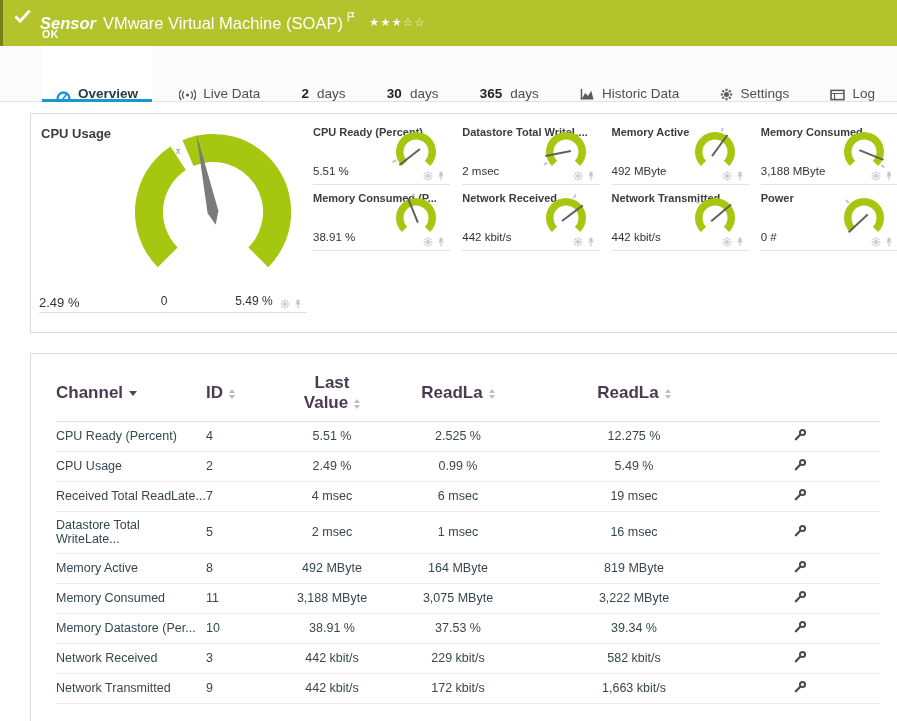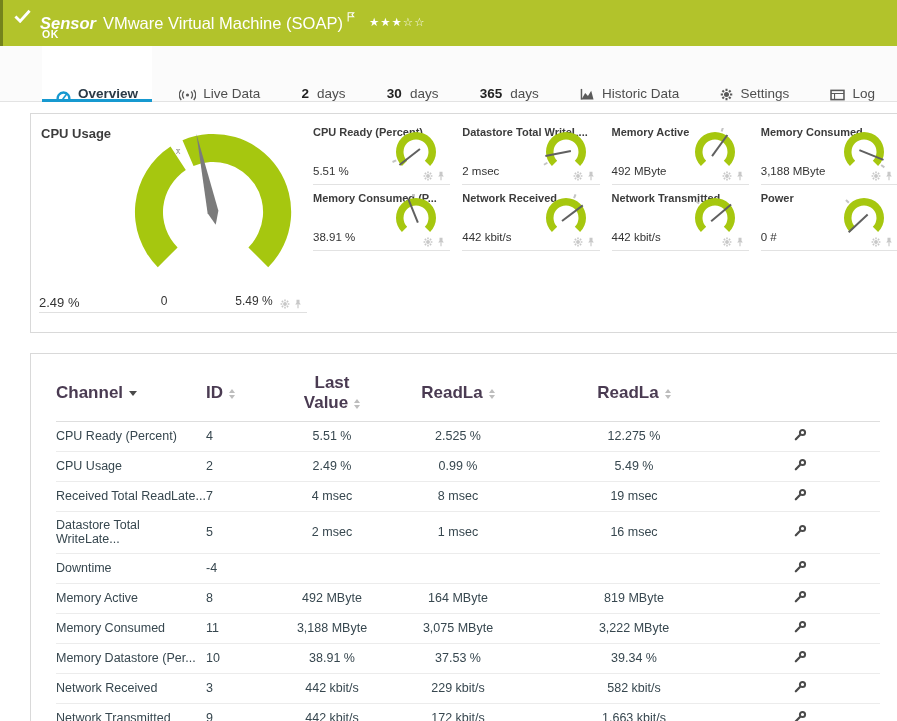--- a/index.html
+++ b/index.html
@@ -435,21 +435,21 @@
               <span class="ic"><svg width="13" height="13" viewBox="0 0 15 15">
                   <circle cx="9.8" cy="5.2" r="3" fill="none" stroke="currentColor" stroke-width="2.3"></circle>
                   <path d="M2.1 12.9 6.6 8.4" stroke="currentColor" stroke-width="2.6" stroke-linecap="round"></path>
                 </svg></span>
             </span></td>
         </tr>
         <tr>
           <td class="al">Received Total ReadLate...</td>
           <td class="al">7</td>
           <td class="ar">4 msec</td>
-          <td class="ar">8 msec</td>
+          <td class="ar">6 msec</td>
           <td class="ar">19 msec</td>
           <td class="ac"><span class="wrench-btn">
               <span class="ic"><svg width="13" height="13" viewBox="0 0 15 15">
                   <circle cx="9.8" cy="5.2" r="3" fill="none" stroke="currentColor" stroke-width="2.3"></circle>
                   <path d="M2.1 12.9 6.6 8.4" stroke="currentColor" stroke-width="2.6" stroke-linecap="round"></path>
                 </svg></span>
             </span></td>
         </tr>
         <tr>
           <td class="al">Datastore Total WriteLate...</td>
@@ -458,33 +458,20 @@
           <td class="ar">1 msec</td>
           <td class="ar">16 msec</td>
           <td class="ac"><span class="wrench-btn">
               <span class="ic"><svg width="13" height="13" viewBox="0 0 15 15">
                   <circle cx="9.8" cy="5.2" r="3" fill="none" stroke="currentColor" stroke-width="2.3"></circle>
                   <path d="M2.1 12.9 6.6 8.4" stroke="currentColor" stroke-width="2.6" stroke-linecap="round"></path>
                 </svg></span>
             </span></td>
         </tr>
         <tr>
-          <td class="al">Downtime</td>
-          <td class="al">-4</td>
-          <td class="ar"></td>
-          <td class="ar"></td>
-          <td class="ar"></td>
-          <td class="ac"><span class="wrench-btn">
-              <span class="ic"><svg width="13" height="13" viewBox="0 0 15 15">
-                  <circle cx="9.8" cy="5.2" r="3" fill="none" stroke="currentColor" stroke-width="2.3"></circle>
-                  <path d="M2.1 12.9 6.6 8.4" stroke="currentColor" stroke-width="2.6" stroke-linecap="round"></path>
-                </svg></span>
-            </span></td>
-        </tr>
-        <tr>
           <td class="al">Memory Active</td>
           <td class="al">8</td>
           <td class="ar">492 MByte</td>
           <td class="ar">164 MByte</td>
           <td class="ar">819 MByte</td>
           <td class="ac"><span class="wrench-btn">
               <span class="ic"><svg width="13" height="13" viewBox="0 0 15 15">
                   <circle cx="9.8" cy="5.2" r="3" fill="none" stroke="currentColor" stroke-width="2.3"></circle>
                   <path d="M2.1 12.9 6.6 8.4" stroke="currentColor" stroke-width="2.6" stroke-linecap="round"></path>
                 </svg></span>

